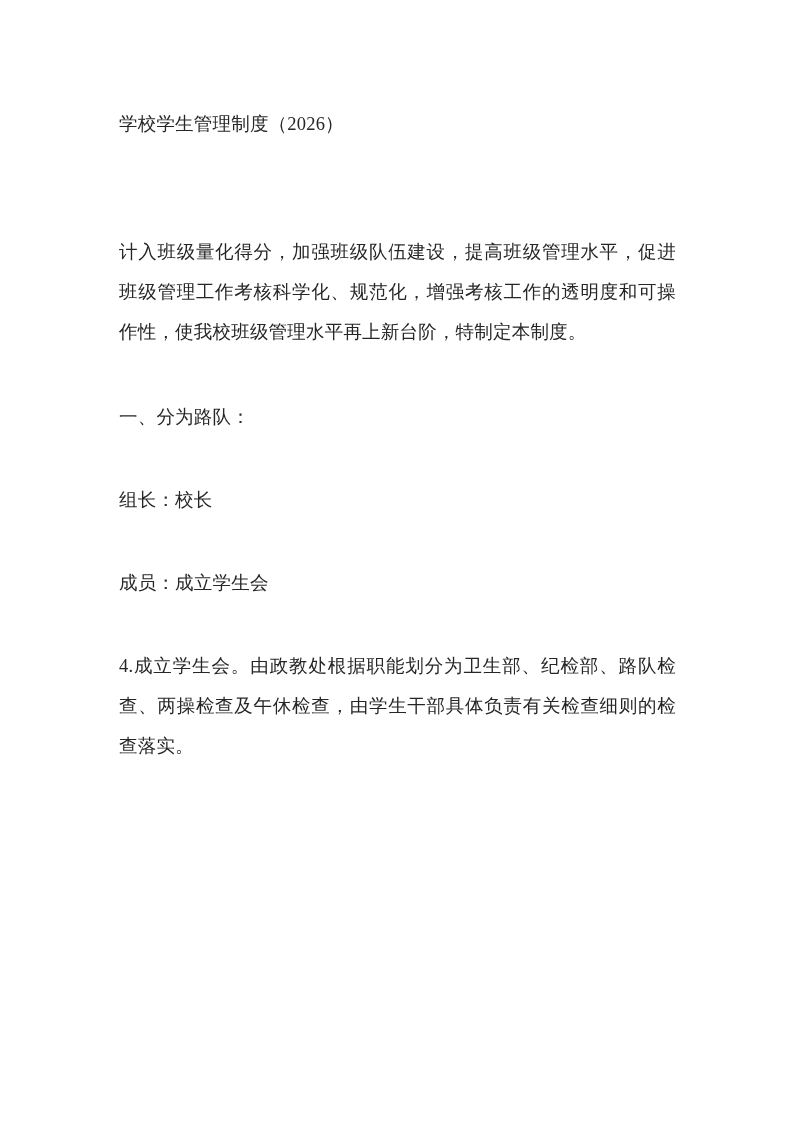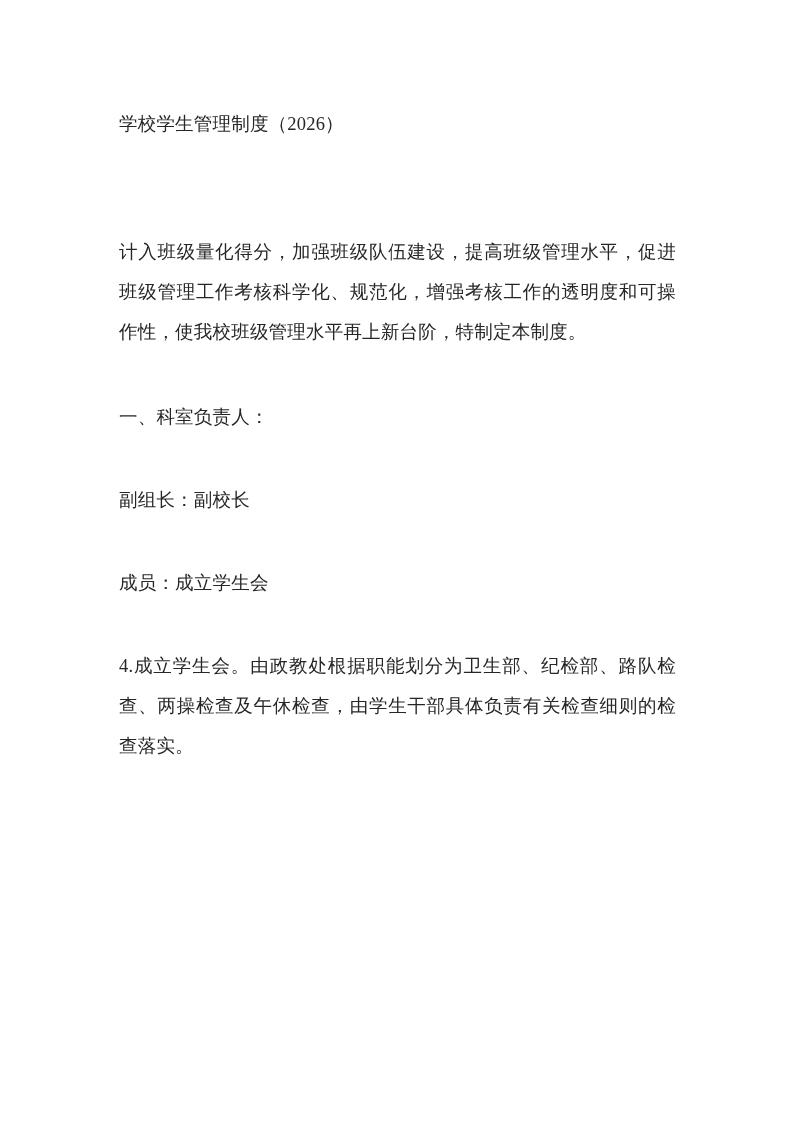--- a/index.html
+++ b/index.html
@@ -41,23 +41,23 @@
 </style>
 </head>
 <body style="background: rgb(255, 255, 255);">
 
 <div class="page" style="background: rgb(255, 255, 255); color: rgb(38, 38, 38);">
 
   <p class="doc-title">学校学生管理制度（2026）</p>
 
   <p class="para-multi">计入班级量化得分，加强班级队伍建设，提高班级管理水平，促进班级管理工作考核科学化、规范化，增强考核工作的透明度和可操作性，使我校班级管理水平再上新台阶，特制定本制度。</p>
 
-  <p class="para-single">一、科室负责人：</p>
+  <p class="para-single">一、分为路队：</p>
 
+  <p class="para-single">组长：校长</p>
 
-  <p class="para-single">副组长：副校长</p>
 
   <p class="para-single">成员：成立学生会</p>
 
 
   <p class="para-multi">4.成立学生会。由政教处根据职能划分为卫生部、纪检部、路队检查、两操检查及午休检查，由学生干部具体负责有关检查细则的检查落实。</p>
 
 </div>
 
 </body></html>

